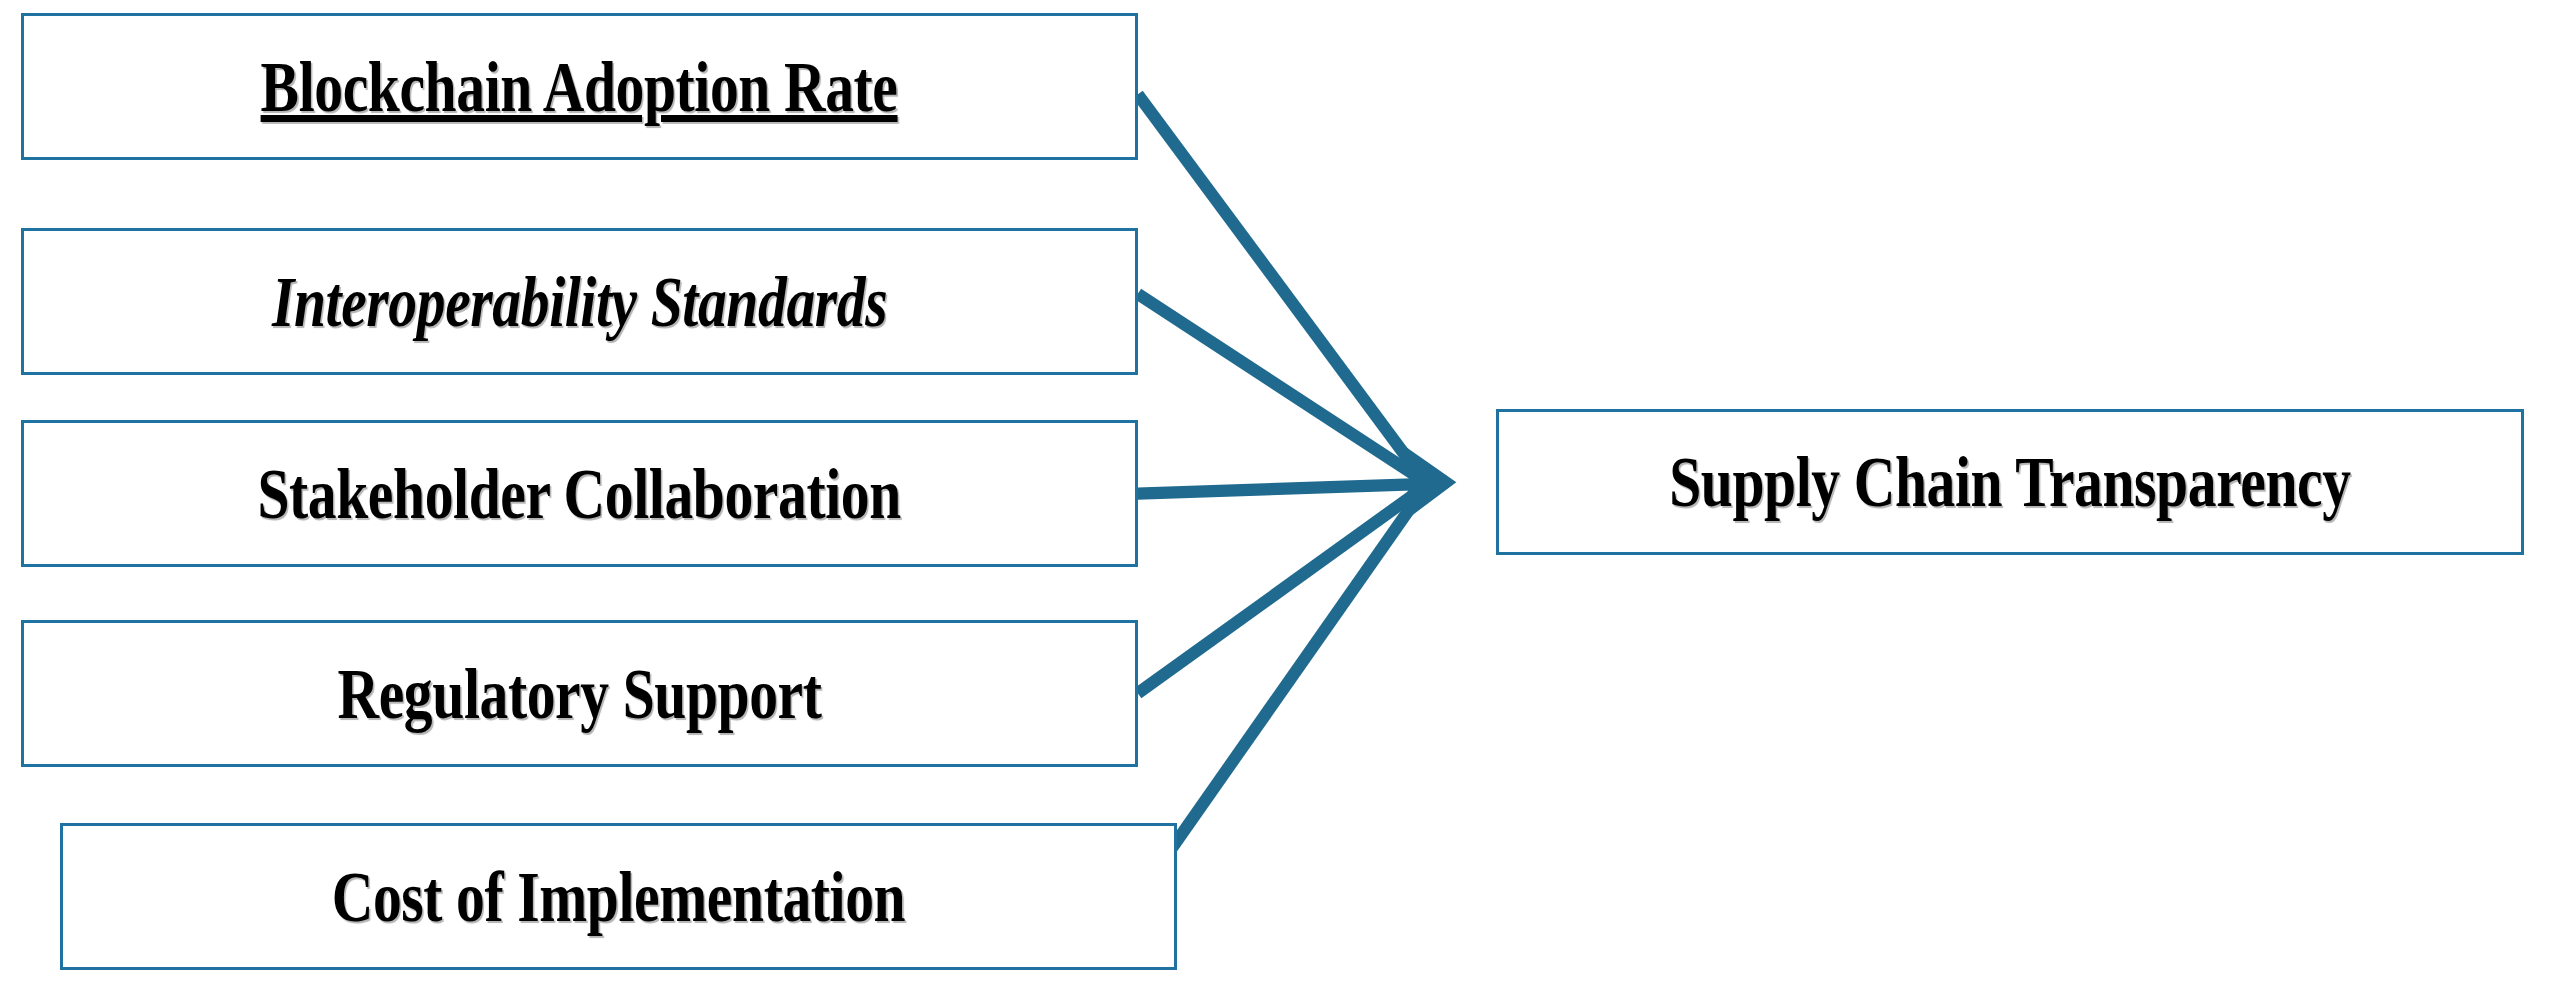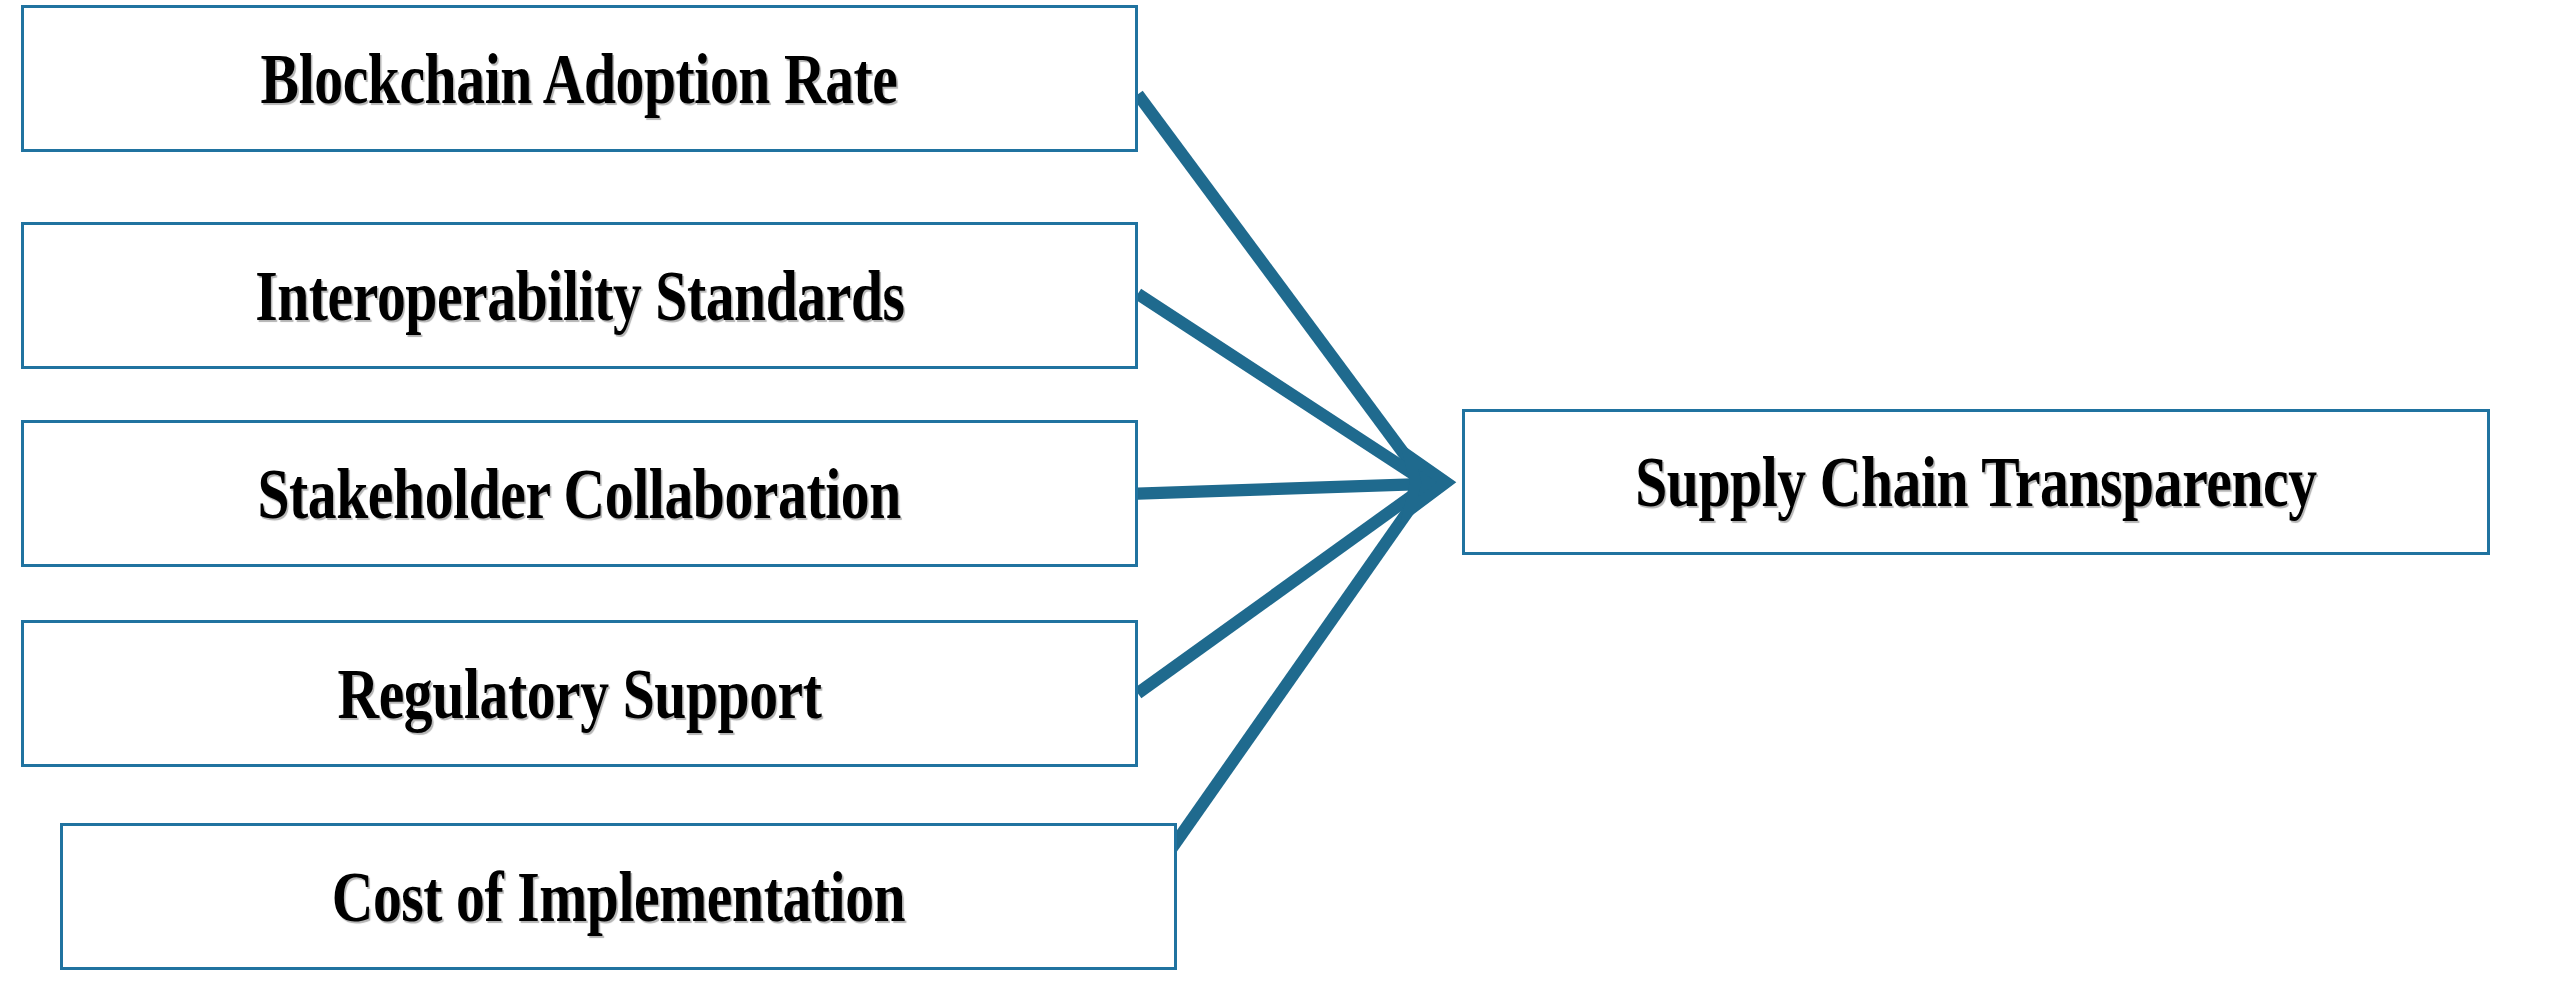--- a/index.html
+++ b/index.html
@@ -46,29 +46,29 @@
   }
 
   
   .factor {
     left: 21px;
     width: 1117px;
     height: 147px;
   }
   .factor .node-label { font-size: 72px; }
 
-  #node-factor-0 { top: 5px; }
-  #node-factor-1 { top: 222px; }
+  #node-factor-0 { top: 13px; text-decoration: underline; }
+  #node-factor-1 { top: 228px; font-style: italic; }
   #node-factor-2 { top: 420px; }
   #node-factor-3 { top: 620px; text-align: right; }
   #node-factor-4 { top: 823px; margin-left: 39px; }
 
   
   #node-outcome {
-    left: 1462px;
+    left: 1496px;
     top: 409px;
     width: 1028px;
     height: 146px;
     border-width: 3.8px;
   }
   #node-outcome .node-label { font-size: 72px; }
 </style>
 </head>
 <body>
 

